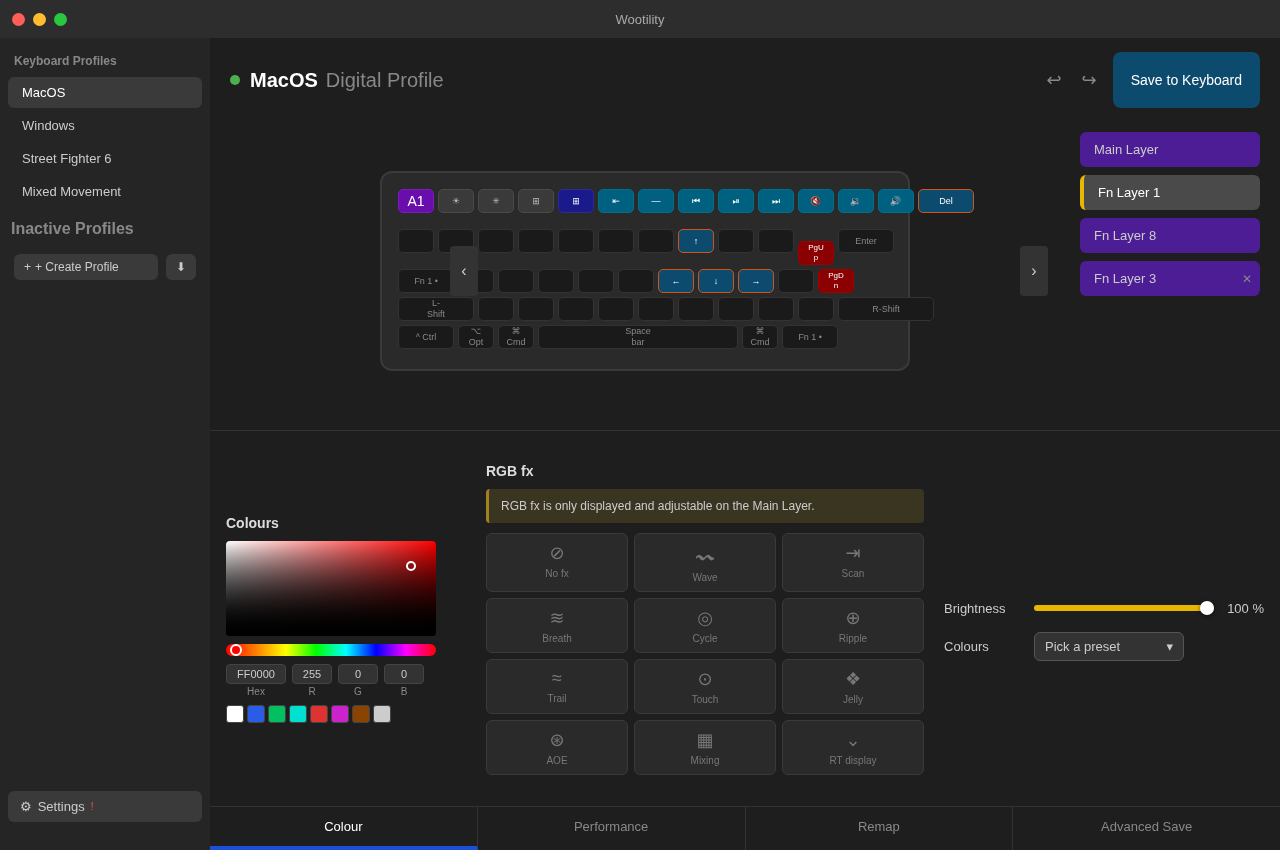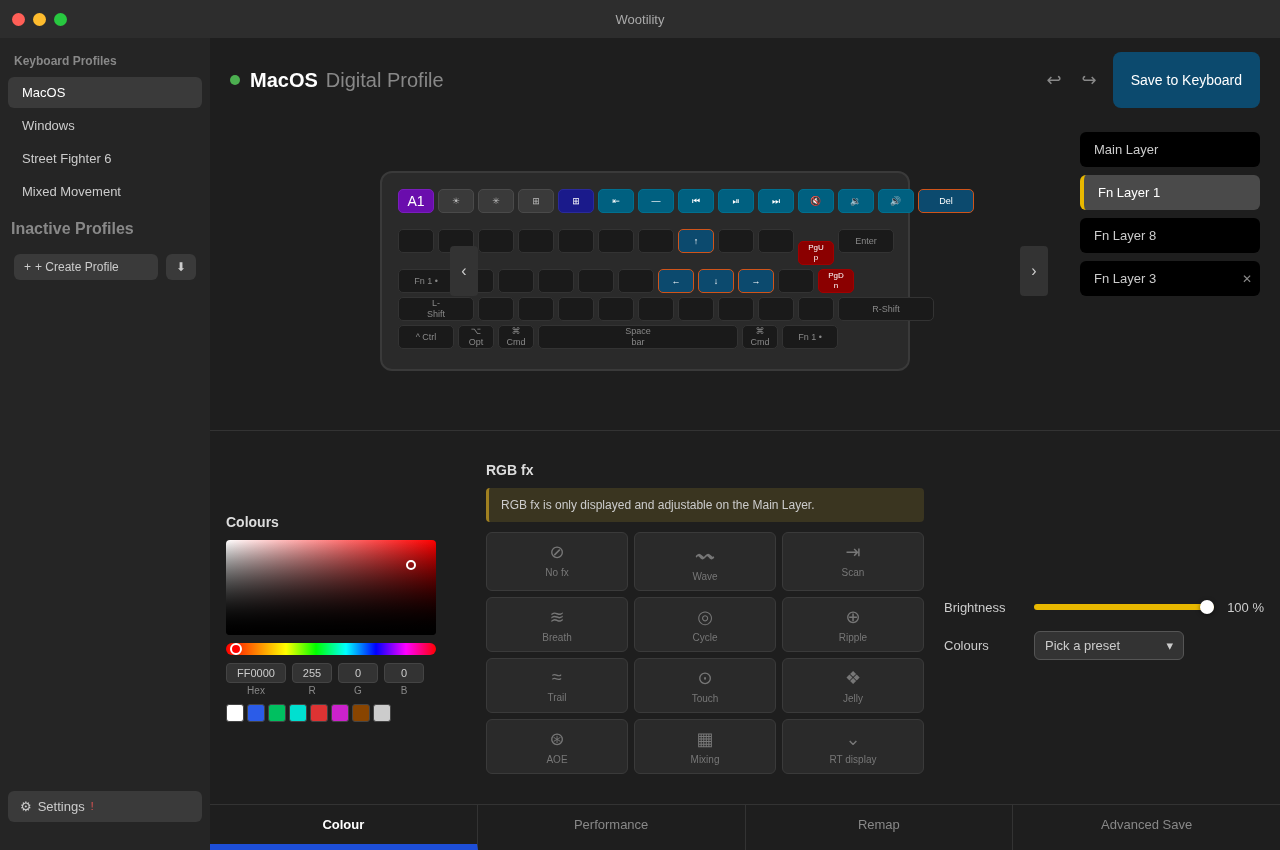--- a/index.html
+++ b/index.html
@@ -241,21 +241,21 @@
     .layer-panel {
       width: 180px;
       display: flex;
       flex-direction: column;
       gap: 8px;
       padding-top: 0;
       justify-content: flex-start;
       padding-top: 10px;
     }
     .layer-btn {
-      background: #000000;
+      background: #4c1d95;
       border: none;
       color: #ccc;
       padding: 10px 14px;
       border-radius: 6px;
       cursor: pointer;
       font-size: 13px;
       text-align: left;
       position: relative;
     }
     .layer-btn.active {
@@ -515,22 +515,21 @@
       padding: 12px 0;
       text-align: center;
       color: #888;
       font-size: 13px;
       cursor: pointer;
       border-right: 1px solid #333;
     }
     .tab-item:last-child { border-right: none; }
     .tab-item.active {
       color: #fff;
-      border-bottom: 6px solid #1d4ed8;
-      font-weight: bold;
+      border-bottom: 4px solid #1d4ed8;
     }
 
     
     .keyboard-region {
       position: relative;
       flex: 1;
       display: flex;
       align-items: center;
       justify-content: center;
     }

